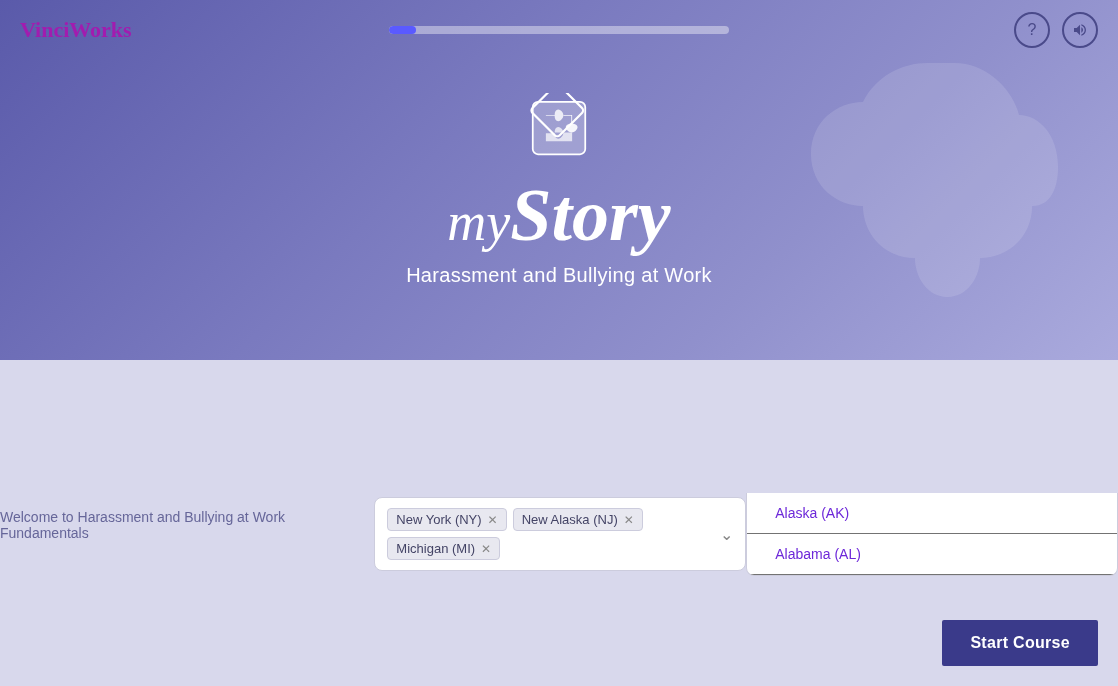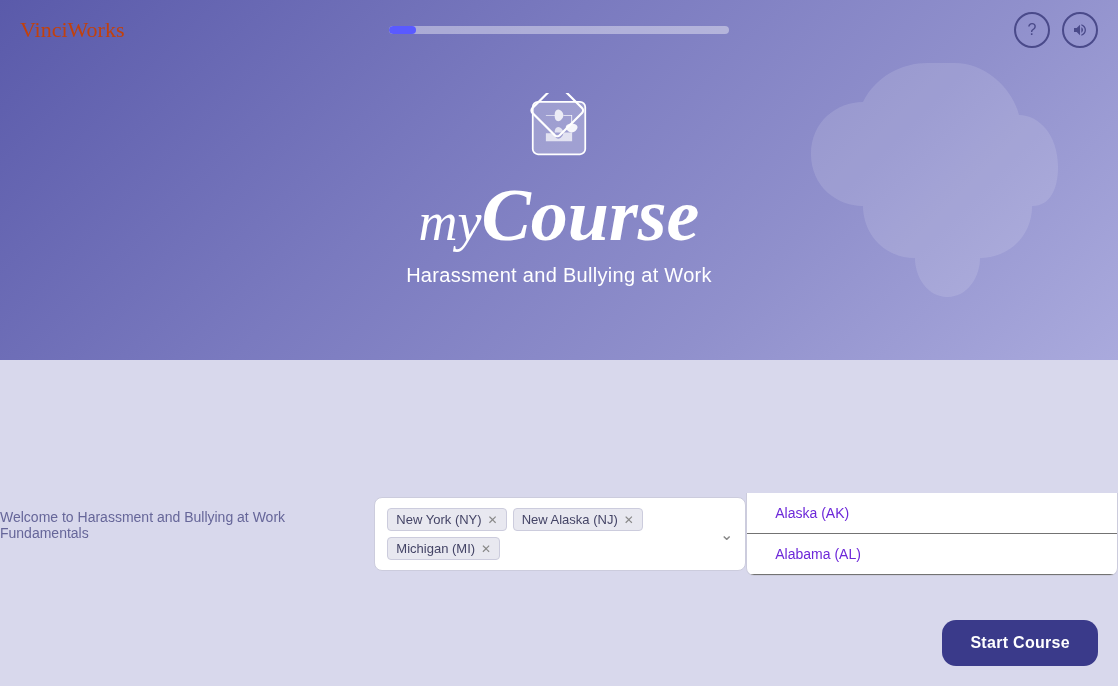--- a/index.html
+++ b/index.html
@@ -12,22 +12,22 @@
       height: 60px;
       display: flex;
       align-items: center;
       justify-content: space-between;
       padding: 0 20px;
       z-index: 10;
     }
 
     .logo {
       font-size: 22px;
-      font-weight: normal;
-      color: #c2410c;
+      font-weight: bold;
+      color: #a21caf;
       font-family: Georgia, serif;
     }
 
     .progress-bar-container {
       position: absolute;
       left: 50%;
       transform: translateX(-50%);
       width: 340px;
       height: 8px;
       background: rgba(255,255,255,0.4);
@@ -180,21 +180,21 @@
     }
 
     
     .start-course-btn {
       position: absolute;
       bottom: 20px;
       right: 20px;
       background: #3a3a8a;
       color: white;
       border: none;
-      border-radius: 14px;
+      border-radius: 2px;
       padding: 14px 28px;
       font-size: 16px;
       font-weight: 600;
       cursor: pointer;
       letter-spacing: 0.3px;
     }
 
     
     .bg-shape {
       position: absolute;
@@ -234,21 +234,21 @@
     <rect x="10" y="10" width="60" height="60" rx="6" fill="white" fill-opacity="0.25" stroke="white" stroke-width="2"></rect>
     <path d="M25 25 L35 25 C35 20 38 17 42 20 C46 23 46 28 42 31 C38 34 35 31 35 26 L25 26 Z" fill="white" fill-opacity="0.8"></path>
     <path d="M45 25 L55 25 L55 35 C60 35 63 38 60 42 C57 46 52 46 49 42 C46 38 49 35 54 35 L54 26 L45 26 Z" fill="white" fill-opacity="0.9"></path>
     <path d="M25 45 L35 45 C35 40 38 37 42 40 C46 43 46 48 42 51 C38 54 35 51 35 46 L25 46 L25 55 L55 55 L55 45 Z" fill="white" fill-opacity="0.7"></path>
     <g transform="translate(38, 20) rotate(45)">
       <rect x="-22" y="-22" width="44" height="44" rx="4" fill="none" stroke="white" stroke-width="2.5"></rect>
     </g>
   </svg>
 
   <div style="z-index:2; text-align:center; margin-bottom:6px;">
-    <span style="font-size:54px; color:white; font-style:italic; font-family:'Times New Roman',Georgia,serif; font-weight:400;">my</span><span style="font-size:74px; color:white; font-style:italic; font-family:'Times New Roman',Georgia,serif; font-weight:700;">Course</span>
+    <span style="font-size:54px; color:white; font-style:italic; font-family:'Times New Roman',Georgia,serif; font-weight:400;">my</span><span style="font-size:74px; color:white; font-style:italic; font-family:'Times New Roman',Georgia,serif; font-weight:700;">Story</span>
   </div>
 
   <div class="hero-subtitle">Harassment and Bullying at Work</div>
 </div>
 
 <div class="content">
   <div class="welcome-text">Welcome to Harassment and Bullying at Work Fundamentals</div>
 
   <div class="select-prompt">
   </div>

